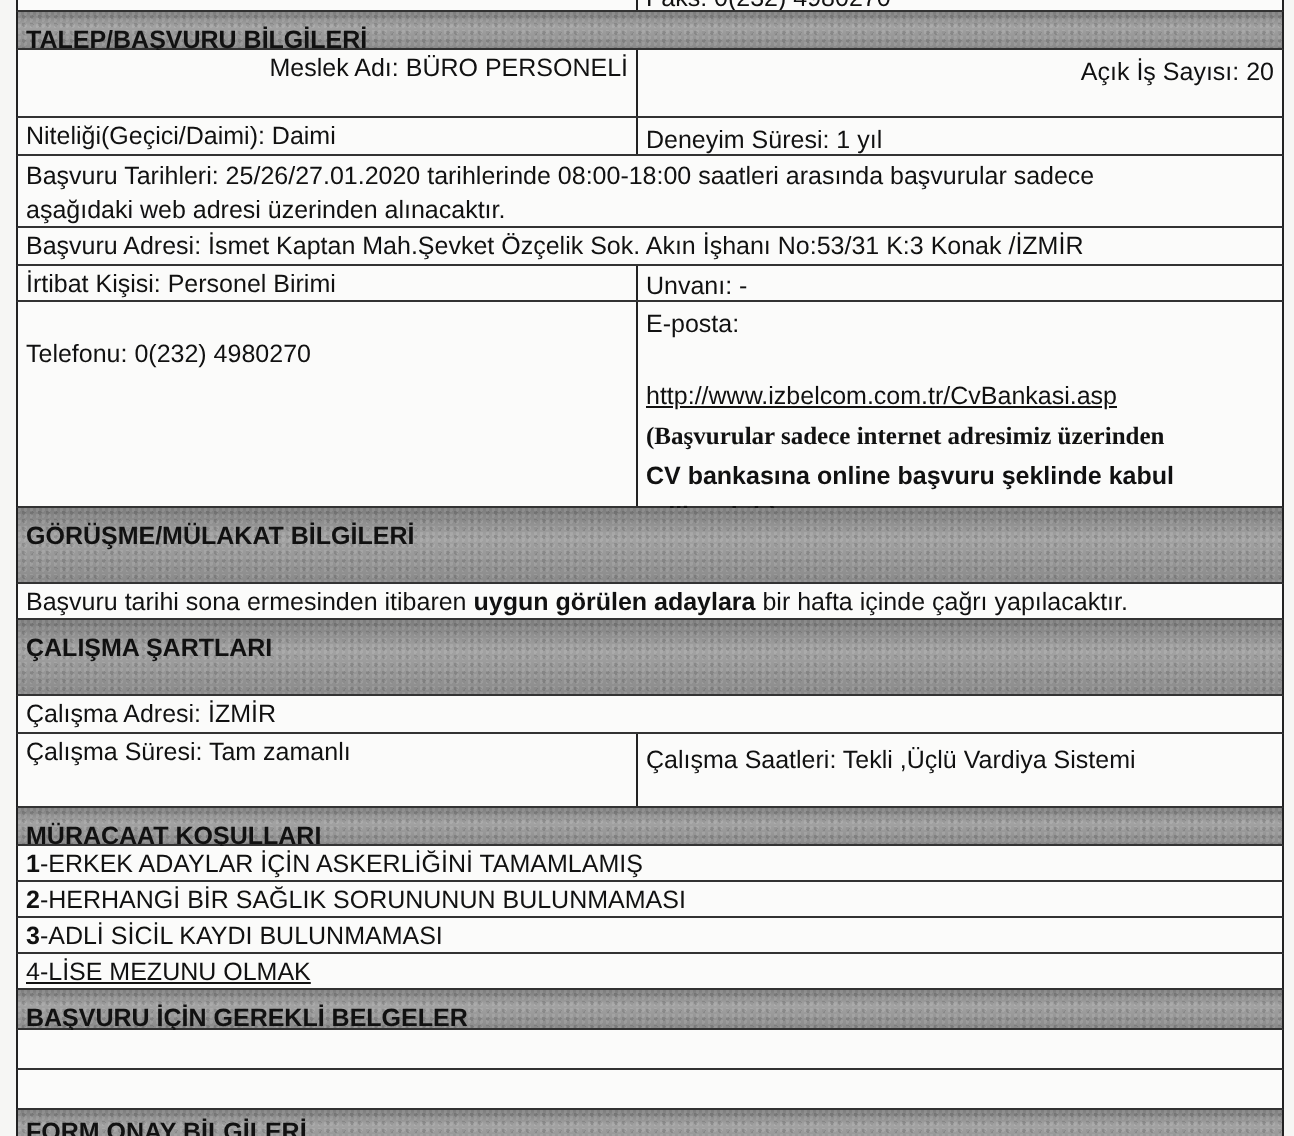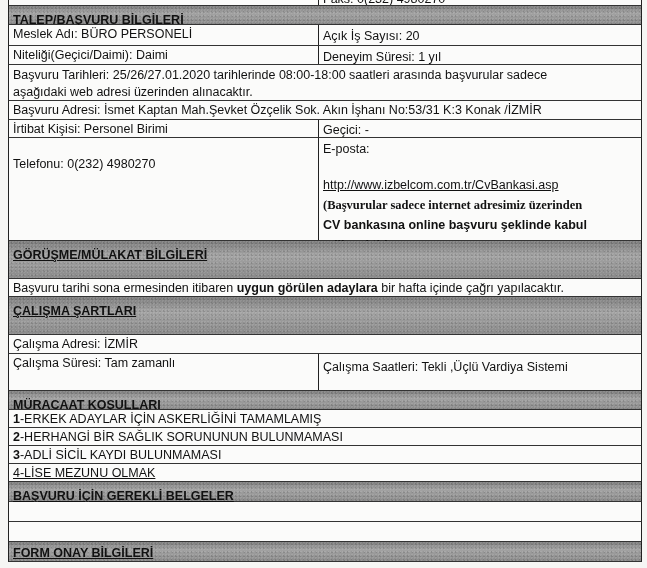--- a/index.html
+++ b/index.html
@@ -13,63 +13,63 @@
     .page { position: absolute; left: 8px; top: -6px; width: 634px; }
     .row { position: relative; border-left: 1px solid #222; border-right: 1px solid #222; border-bottom: 1px solid #333; background: #fbfbfa; box-sizing: border-box; }
     .hdr {
       background-color: #8f8f8f;
       background-image:
         radial-gradient(circle at 20% 30%, rgba(255,255,255,0.10) 0 1px, transparent 1px),
         radial-gradient(circle at 70% 60%, rgba(0,0,0,0.12) 0 1px, transparent 1px),
         linear-gradient(180deg, #7c7c7c, #a3a3a3 40%, #8a8a8a);
       background-size: 3px 3px, 4px 4px, 100% 100%;
       font-weight: bold; color: #111;
-      padding: 7px 4px 0 4px; box-sizing: border-box; text-decoration: underline;
+      padding: 7px 4px 0 4px; box-sizing: border-box;
     }
     .cell { padding: 2px 4px; box-sizing: border-box; white-space: nowrap; }
     .split { display: flex; }
     .split .l { width: 310px; border-right: 1px solid #222; }
     .split .r { flex: 1; }
     .link { text-decoration: underline; color: #111; margin-top: 16px; }
     b { font-weight: bold; }
   </style>
 </head>
 <body>
 
 <div class="page">
 
   <div class="row split" style="height:12px;">
     <div class="cell l"></div>
     <div class="cell r" style="padding-top:0;line-height:10px;overflow:hidden;">Faks: 0(232) 4980270</div>
   </div>
 
   <div class="row hdr" style="height:19px;">TALEP/BAŞVURU BİLGİLERİ</div>
 
-  <div class="row split" style="height:21px;">
+  <div class="row split" style="height:34px;text-align:right;">
     <div class="cell l">Meslek Adı: BÜRO PERSONELİ</div>
     <div class="cell r" style="padding-top:4px;">Açık İş Sayısı: 20</div>
   </div>
 
   <div class="row split" style="height:19px;">
     <div class="cell l">Niteliği(Geçici/Daimi): Daimi</div>
     <div class="cell r" style="padding-top:4px;">Deneyim Süresi: 1 yıl</div>
   </div>
 
   <div class="row" style="height:36px;">
     <div class="cell" style="line-height:16px;">Başvuru Tarihleri: 25/26/27.01.2020 tarihlerinde 08:00-18:00 saatleri arasında başvurular sadece</div>
     <div class="cell" style="line-height:14px;padding-top:0;">aşağıdaki web adresi üzerinden alınacaktır.</div>
   </div>
 
   <div class="row" style="height:19px;">
     <div class="cell">Başvuru Adresi: İsmet Kaptan Mah.Şevket Özçelik Sok. Akın İşhanı No:53/31 K:3 Konak /İZMİR</div>
   </div>
 
   <div class="row split" style="height:18px;">
     <div class="cell l">İrtibat Kişisi: Personel Birimi</div>
-    <div class="cell r" style="padding-top:3px;">Geçici:  -</div>
+    <div class="cell r" style="padding-top:3px;">Unvanı:  -</div>
   </div>
 
   <div class="row split" style="height:103px;">
     <div class="cell l" style="display:flex;align-items:flex-start;padding-top:19px;">Telefonu: 0(232) 4980270</div>
     <div class="cell r" style="line-height:20px;padding-top:1px;">
       <div>E-posta:</div>
       <div class="link">http://www.izbelcom.com.tr/CvBankasi.asp</div>
       <div style="font-weight:bold;font-family:Liberation Serif, serif;">(Başvurular sadece internet adresimiz üzerinden</div>
       <div style="font-weight:bold;">CV bankasına online başvuru şeklinde kabul</div>
       <div style="font-weight:bold;">edilecektir)</div>

